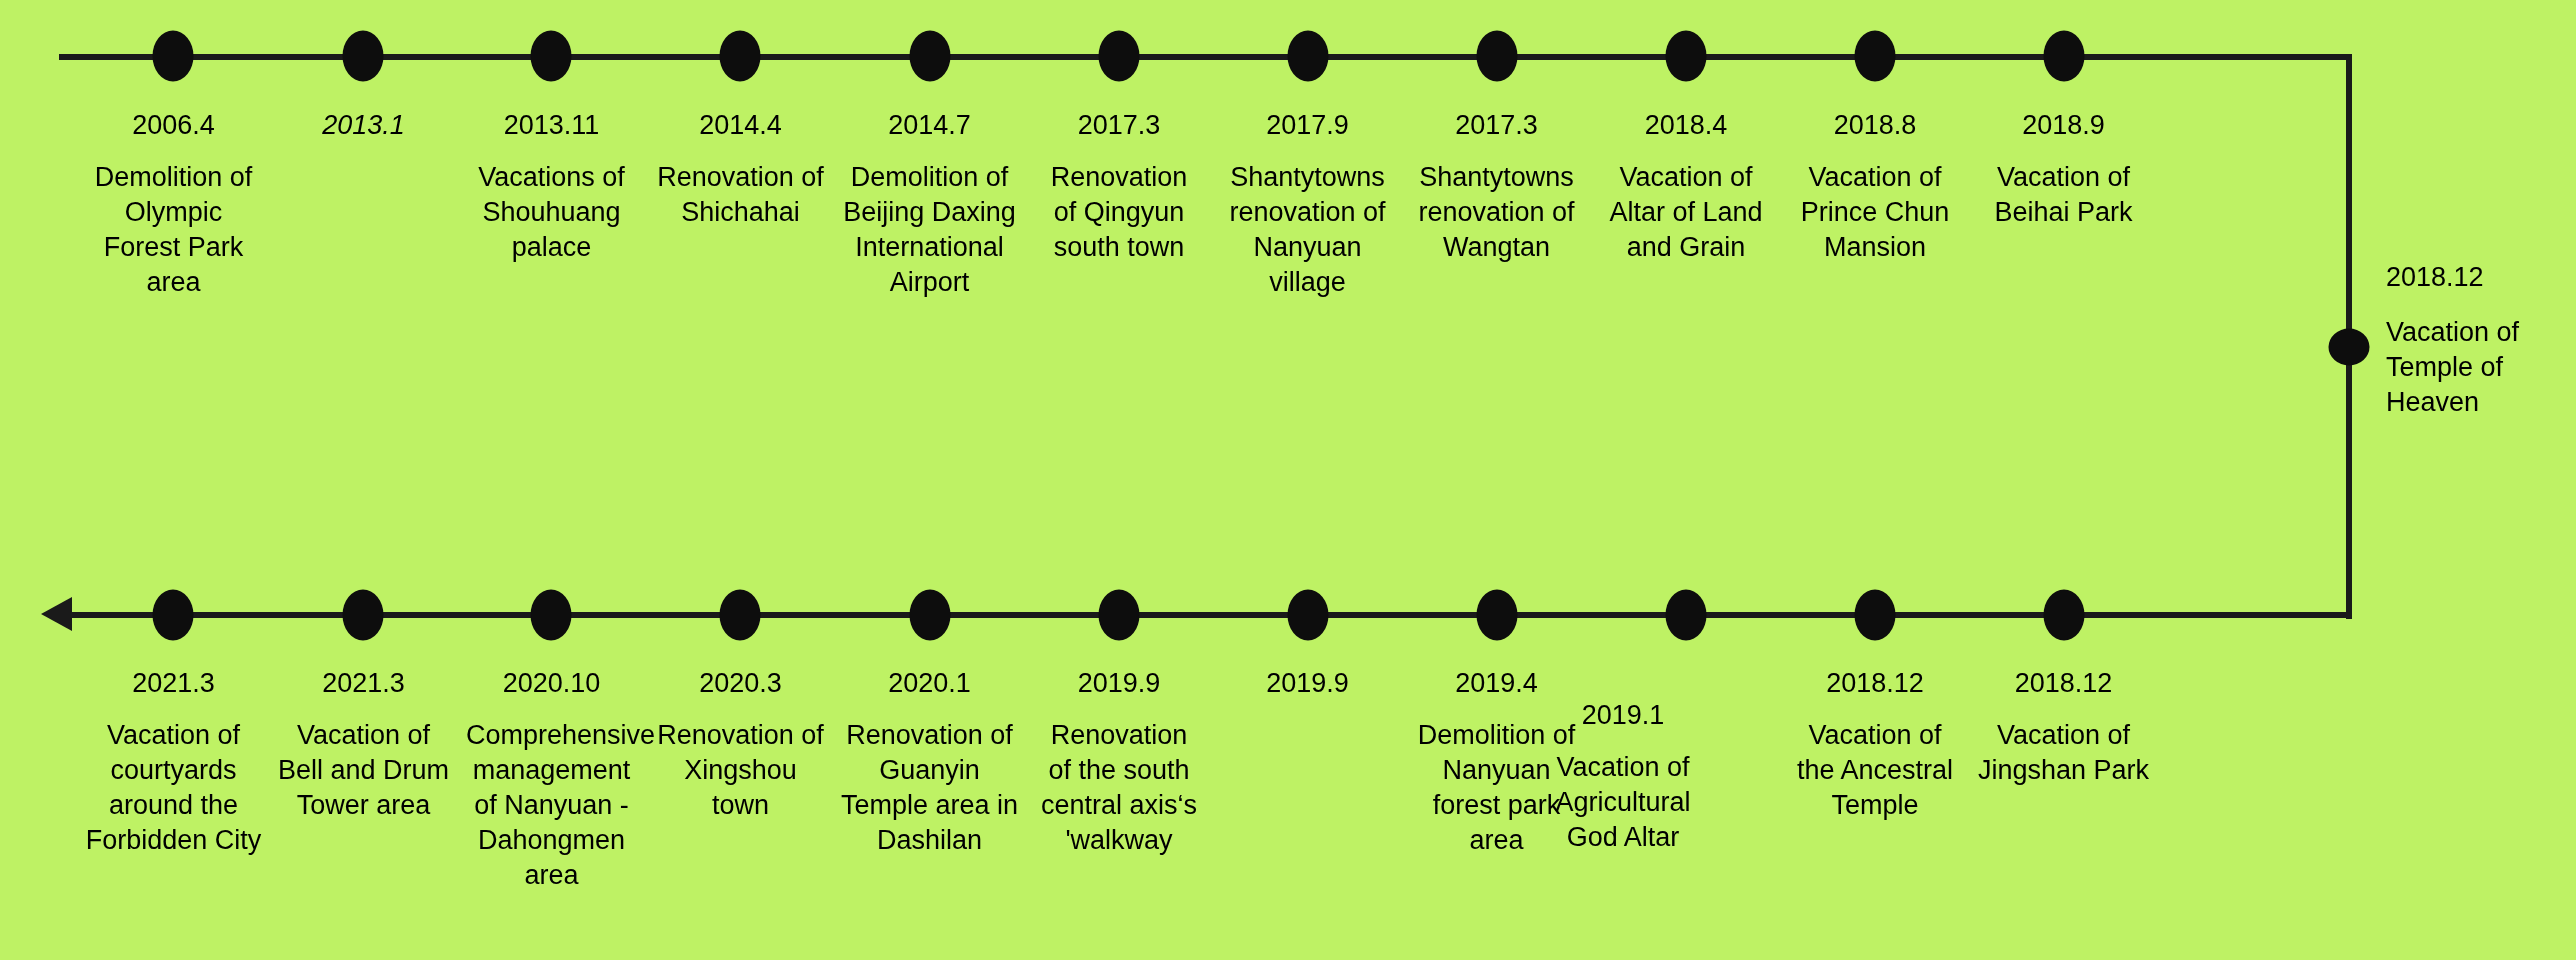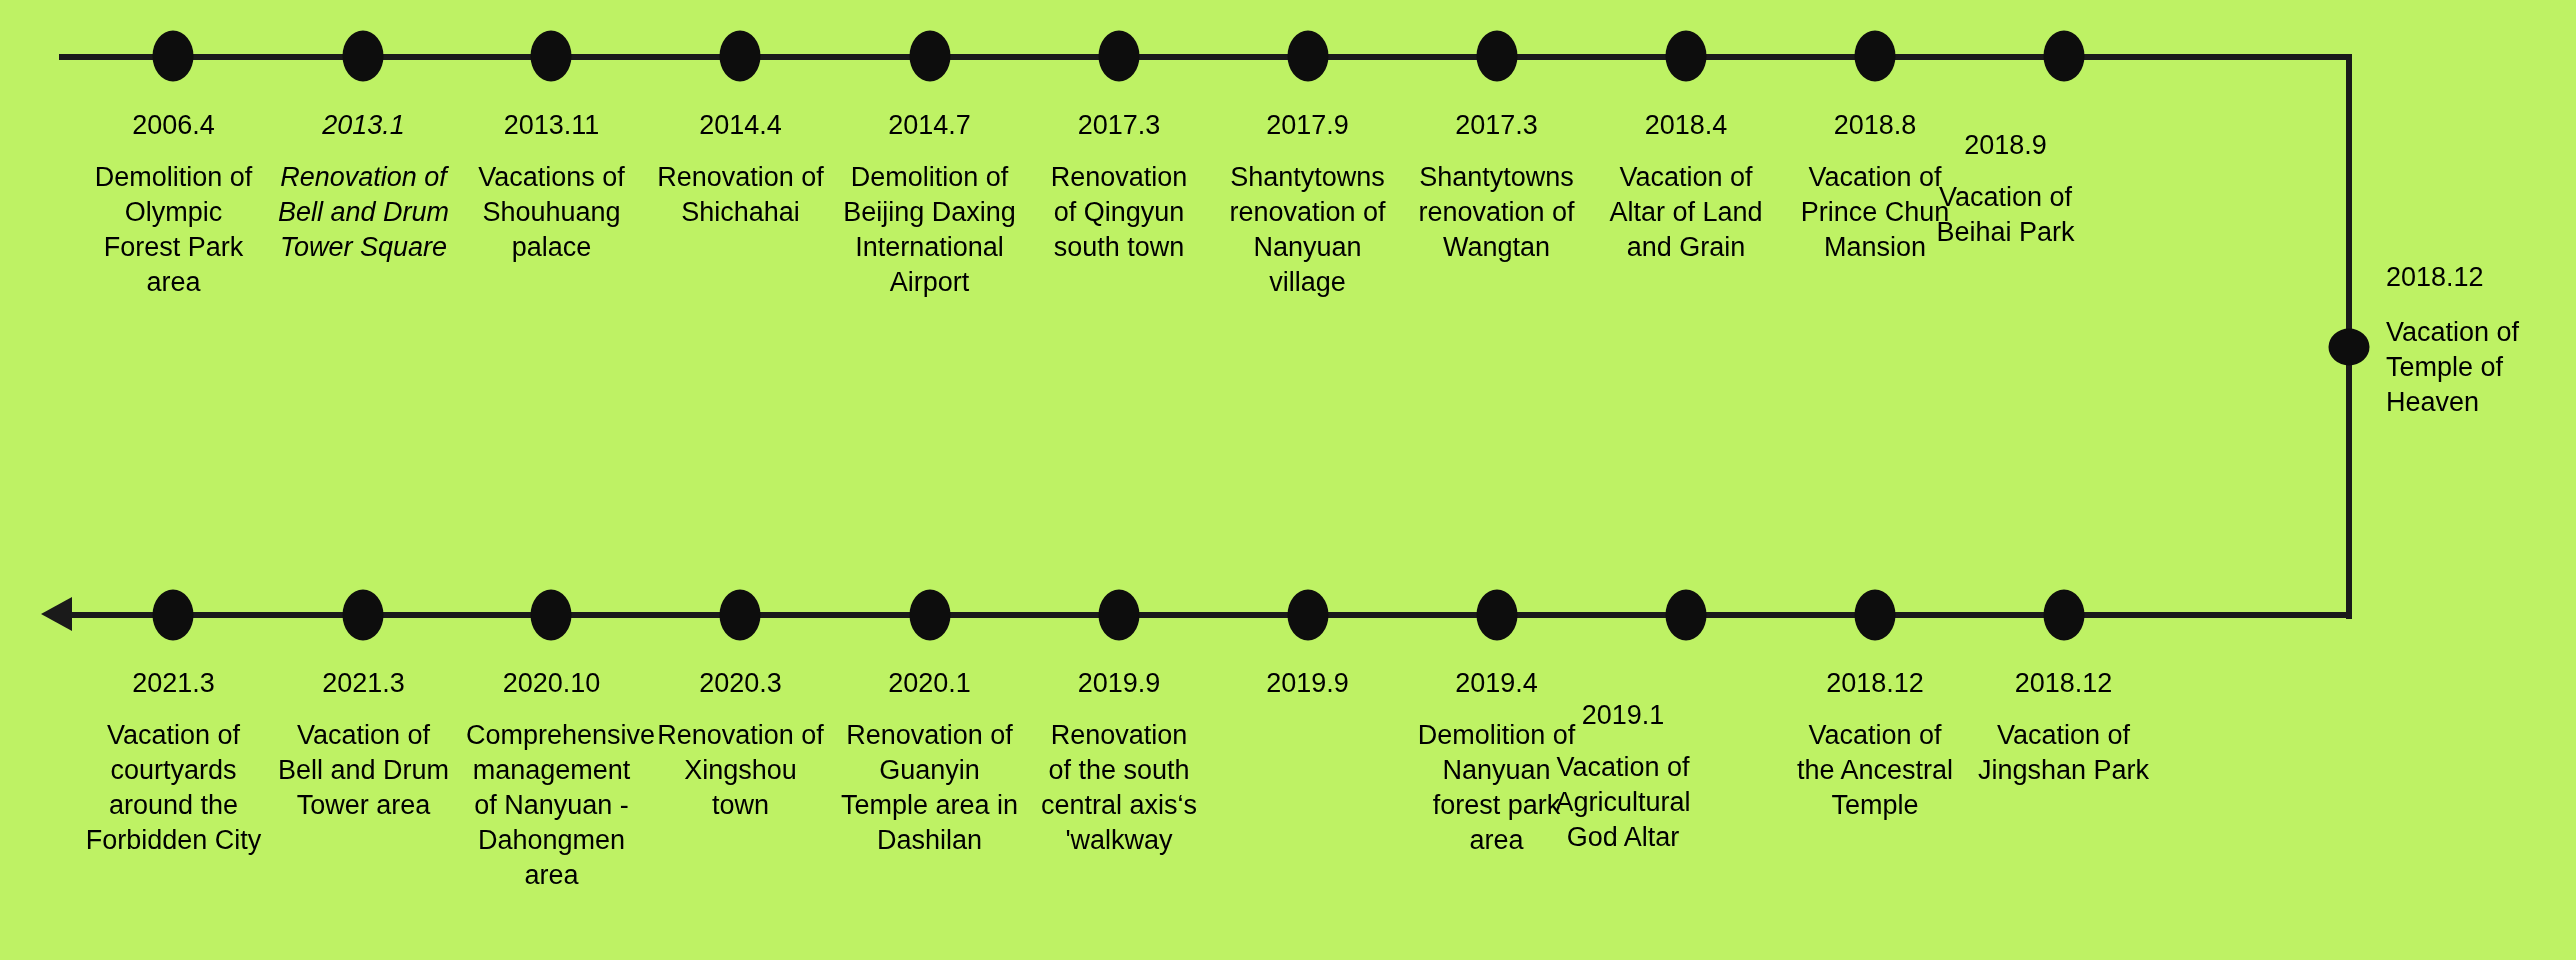--- a/index.html
+++ b/index.html
@@ -114,21 +114,20 @@
 
   <div id="nodes-layer">
       <div class="dot dot-top" style="left: 173px;"></div>
       <div class="col col-top" style="left: 85px; width: 177px;">
         <div class="date">2006.4</div>
         <div class="desc">Demolition of Olympic Forest Park area</div>
       </div>
       <div class="dot dot-top" style="left: 363px;"></div>
       <div class="col col-top" style="left: 275px; width: 177px; font-style: italic;">
         <div class="date">2013.1</div>
-        <div class="desc">Renovation of Bell and Drum Tower Square</div>
       </div>
       <div class="dot dot-top" style="left: 551px;"></div>
       <div class="col col-top" style="left: 466px; width: 171px;">
         <div class="date">2013.11</div>
         <div class="desc">Vacations of Shouhuang palace</div>
       </div>
       <div class="dot dot-top" style="left: 740px;"></div>
       <div class="col col-top" style="left: 655px; width: 171px;">
         <div class="date">2014.4</div>
         <div class="desc">Renovation of Shichahai</div>
@@ -157,21 +156,21 @@
       <div class="col col-top" style="left: 1601px; width: 170px;">
         <div class="date">2018.4</div>
         <div class="desc">Vacation of Altar of Land and Grain</div>
       </div>
       <div class="dot dot-top" style="left: 1875px;"></div>
       <div class="col col-top" style="left: 1793px; width: 164px;">
         <div class="date">2018.8</div>
         <div class="desc">Vacation of Prince Chun Mansion</div>
       </div>
       <div class="dot dot-top" style="left: 2064px;"></div>
-      <div class="col col-top" style="left: 1914px; width: 183px; margin-top: 20px;">
+      <div class="col col-top" style="left: 1972px; width: 183px;">
         <div class="date">2018.9</div>
         <div class="desc">Vacation of Beihai Park</div>
       </div>
       <div class="dot dot-bot" style="left: 173px;"></div>
       <div class="col col-bot" style="left: 85px; width: 177px;">
         <div class="date">2021.3</div>
         <div class="desc">Vacation of courtyards around the Forbidden City</div>
       </div>
       <div class="dot dot-bot" style="left: 363px;"></div>
       <div class="col col-bot" style="left: 275px; width: 177px;">

